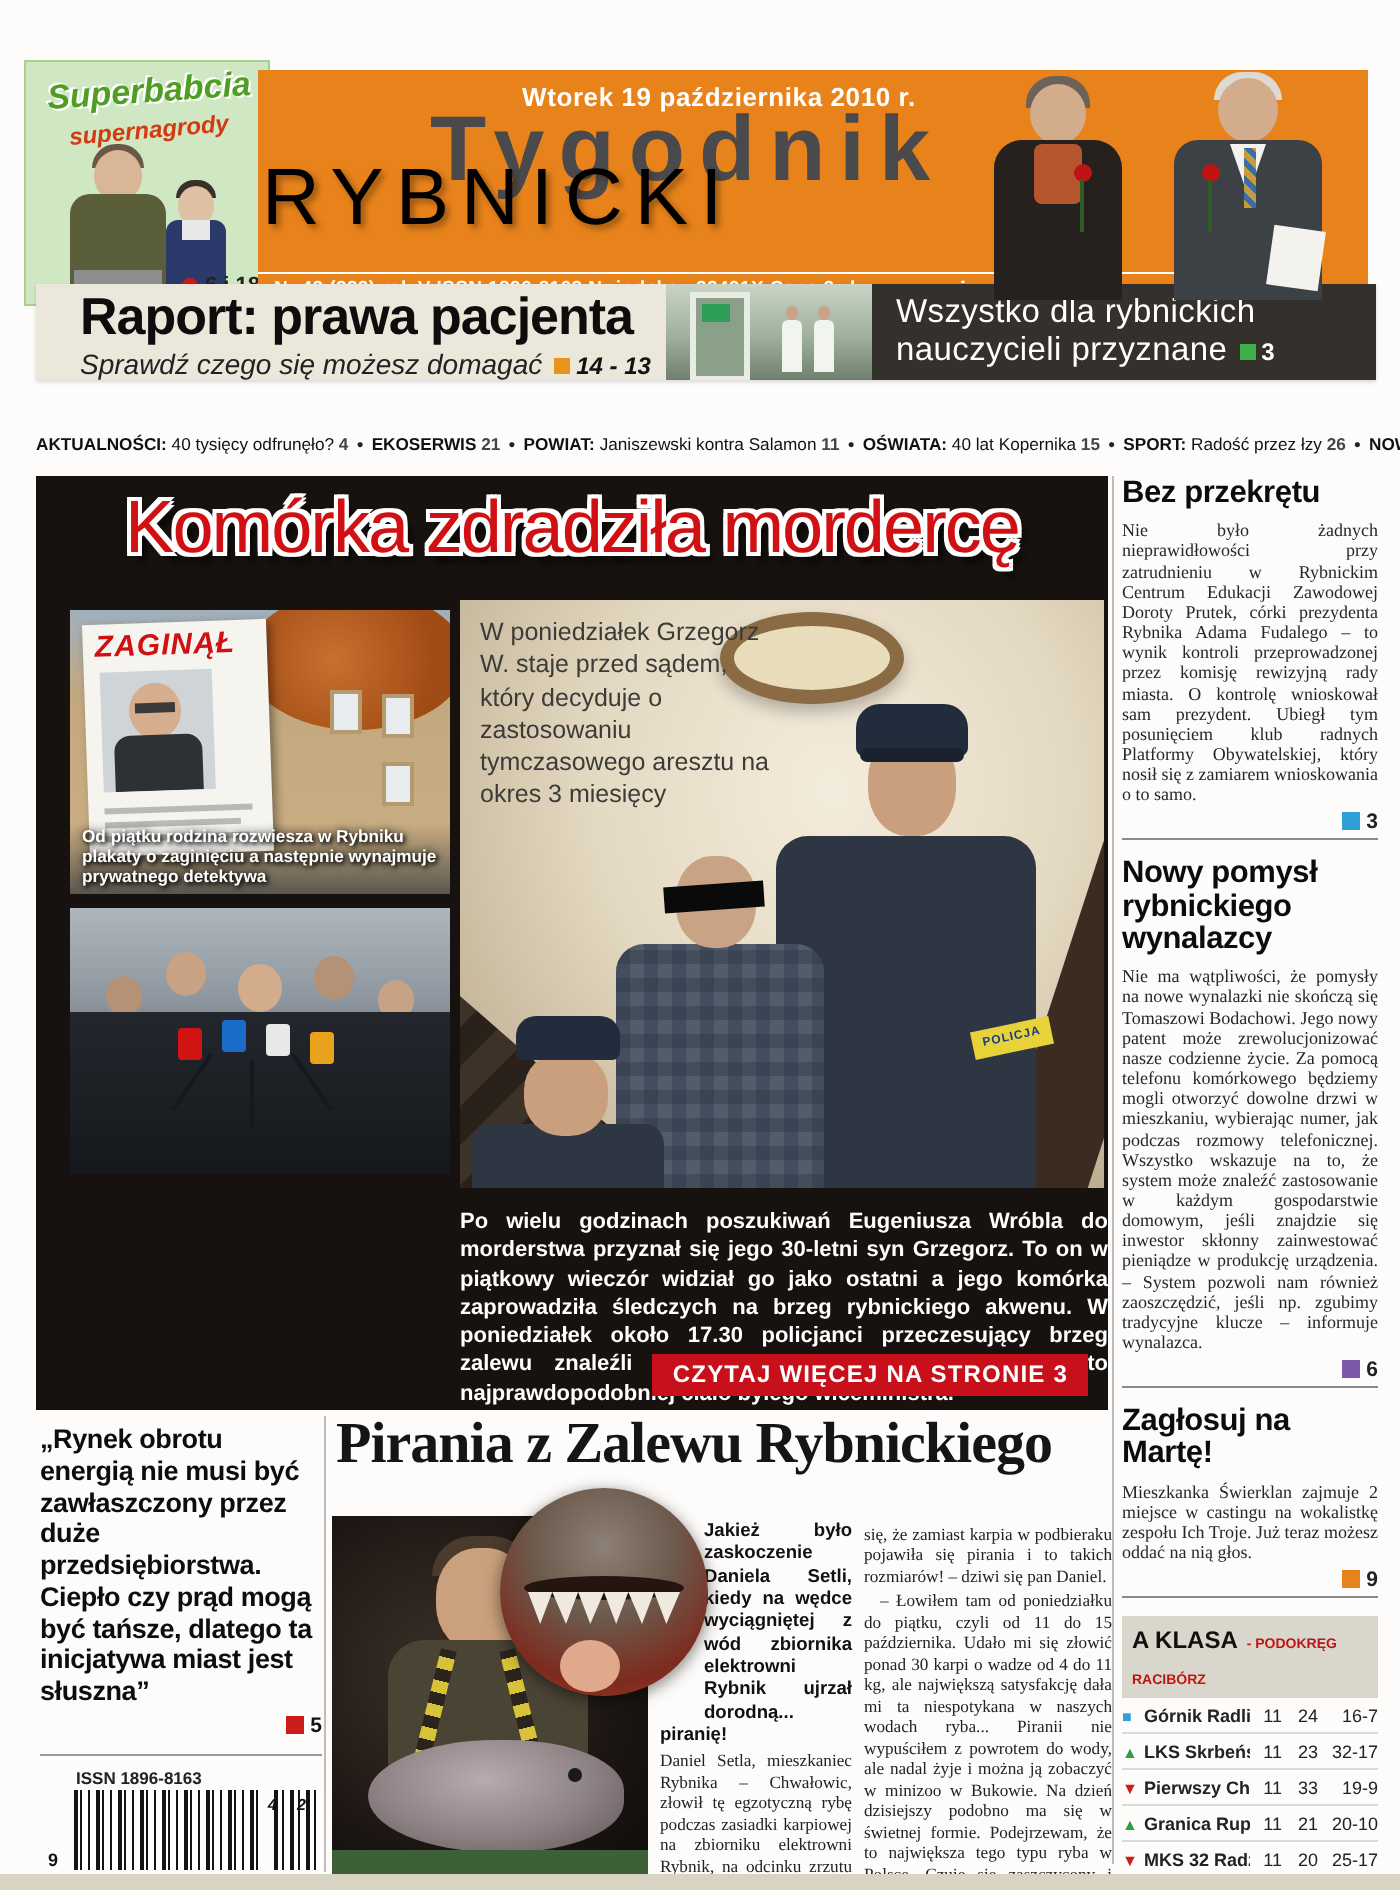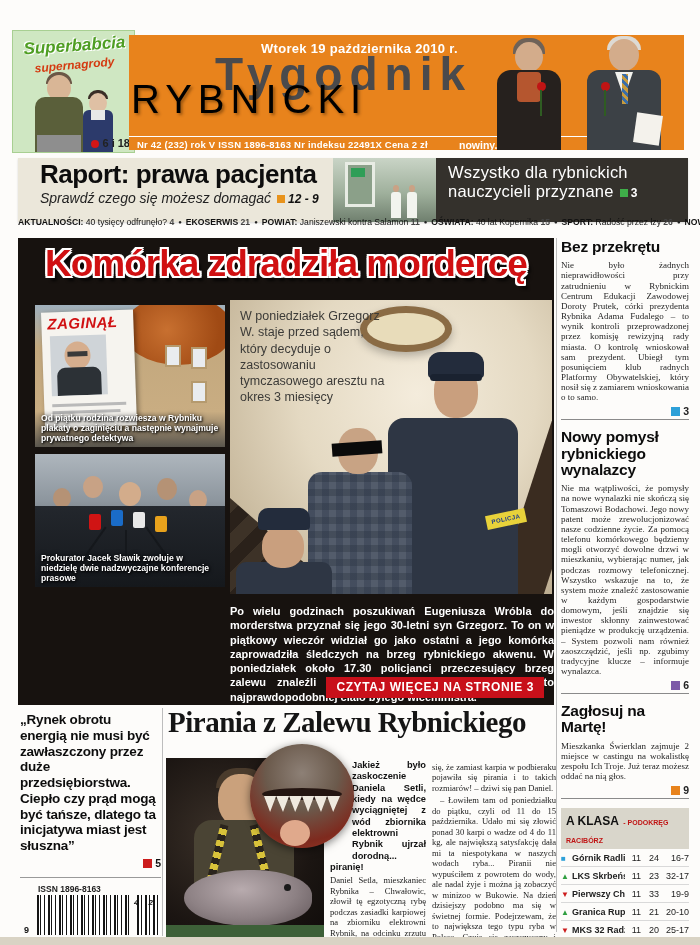--- a/index.html
+++ b/index.html
@@ -48,21 +48,21 @@
   .m-body{position:absolute;left:12px;top:34px;width:74px;height:80px;border-radius:12px 12px 0 0;background:#3c4146;}
   .m-shirt{position:absolute;left:40px;top:36px;width:18px;height:26px;background:#f2f2ee;clip-path:polygon(0 0,100% 0,50% 100%);}
   .m-tie{position:absolute;left:47px;top:38px;width:6px;height:30px;background:repeating-linear-gradient(45deg,#c79b3d 0 3px,#3a6ea8 3px 6px);}
   .m-paper{position:absolute;left:60px;top:78px;width:26px;height:30px;background:#f4f2ec;transform:rotate(8deg);}
   .rose{position:absolute;width:9px;height:9px;border-radius:50%;background:#c01414;z-index:4;}
   .rose:after{content:"";position:absolute;left:3px;top:8px;width:2px;height:26px;background:#2f5c22;}
   .w-rose{left:50px;top:44px;}
   .m-rose{left:26px;top:46px;}
 
   
-  .teaser{position:absolute;left:18px;top:158px;width:670px;height:64px;display:flex;box-shadow:0 1px 2px rgba(0,0,0,.15);}
+  .teaser{position:absolute;left:18px;top:142px;width:670px;height:48px;display:flex;box-shadow:0 1px 2px rgba(0,0,0,.15);}
   .tz-left{flex:1;background:#ebe7da;padding:3px 0 0 22px;position:relative;}
   .tz-title{font-size:26px;font-weight:800;color:#0d0d0d;letter-spacing:-.5px;line-height:1.02;}
   .tz-sub{font-size:14px;font-style:italic;color:#222;margin-top:2px;}
   .sq{display:inline-block;width:8px;height:8px;margin:0 3px 0 6px;vertical-align:0px;}
   .tz-pages{font-size:12px;font-weight:800;color:#111;}
   .tz-photo{width:103px;background:linear-gradient(180deg,#c9d4c6 0%,#9fb09c 55%,#6f7f6e 100%);position:relative;overflow:hidden;}
   .door{position:absolute;left:12px;top:4px;width:30px;height:45px;border:3px solid #e8ece4;background:#8ba089;}
   .gsign{position:absolute;left:18px;top:10px;width:14px;height:9px;background:#2f9e57;}
   .nurse{position:absolute;width:10px;height:26px;background:#f2f4ee;border-radius:3px 3px 0 0;bottom:4px;}
   .nurse:before{content:"";position:absolute;left:2px;top:-7px;width:6px;height:7px;border-radius:50%;background:#caa285;}
@@ -73,21 +73,21 @@
 
   
   .navbar{position:absolute;left:18px;top:217px;width:670px;font-size:8.6px;color:#111;white-space:nowrap;}
   .navbar b{font-weight:800;}
   .nav-text{font-weight:400;}
   .nav-page{font-weight:700;color:#444;}
   .nav-dot{font-size:6px;color:#222;vertical-align:1px;margin:0 4px;}
 
   
   .mainblock{position:absolute;left:18px;top:238px;width:536px;height:467px;background:#17120f;}
-  .headline{position:absolute;left:0;top:5px;width:100%;text-align:center;font-size:37px;font-weight:700;
+  .headline{position:absolute;left:0;top:5px;width:100%;text-align:center;font-size:37px;font-weight:400;
             letter-spacing:-1px;color:#d01012;
             text-shadow:-2px -2px 0 #fff,2px -2px 0 #fff,-2px 2px 0 #fff,2px 2px 0 #fff,0 -2px 0 #fff,0 2px 0 #fff,-2px 0 0 #fff,2px 0 0 #fff,4px 5px 3px rgba(0,0,0,.7);}
   .photo{position:absolute;overflow:hidden;}
   .cap{position:absolute;left:6px;bottom:4px;right:6px;font-size:8.6px;font-weight:700;color:#fff;line-height:1.18;
        text-shadow:1px 1px 2px #000,0 0 5px rgba(0,0,0,.9);}
   
   .ph1{left:17px;top:67px;width:190px;height:142px;background:linear-gradient(180deg,#9fb0bd 0%,#c3a87e 30%,#c9ad82 75%,#5a564e 100%);}
   .ph1-tree{position:absolute;right:-8px;top:-10px;width:110px;height:70px;border-radius:50%;
             background:radial-gradient(circle at 40% 50%,#c87030,#a04a14 70%);}
   .ph1-win{position:absolute;width:16px;height:22px;background:#e9ecef;border:2px solid #b59a6e;}
@@ -251,21 +251,21 @@
       <div class="m-shirt"></div>
         <div class="m-tie"></div>
         <div class="m-paper"></div>
       <div class="rose m-rose"></div>
     </div>
   </div>
 
   <div class="teaser">
     <div class="tz-left">
       <div class="tz-title">Raport: prawa pacjenta</div>
-      <div class="tz-sub"><span>Sprawdź czego się możesz domagać</span><span class="sq" id="sq-left" style="background: rgb(232, 147, 28);"></span><span class="tz-pages">12 - 9</span></div>
+      <div class="tz-sub"><span>Sprawdź czego się możesz domagać</span><span class="sq" id="sq-left" style="background: rgb(232, 147, 28);"></span><span class="tz-pages">14 - 13</span></div>
     </div>
     <div class="tz-photo">
       <div class="door"></div>
         <div class="gsign"></div>
         <div class="nurse n1"></div>
         <div class="nurse n2"></div>
     </div>
     <div class="tz-right">
       <div class="tz-rtitle"><span>Wszystko dla rybnickich nauczycieli przyznane</span><span class="sq" id="sq-right" style="background: rgb(63, 174, 73);"></span><span class="tz-rpage">3</span></div>
     </div>
@@ -302,21 +302,20 @@
       <div class="crowd-head" style="left:122px;top:24px;width:20px;height:22px;background:#b59275;"></div>
       <div class="crowd-head" style="left:154px;top:36px;width:18px;height:20px;background:#c8a285;"></div>
       <div style="position:absolute;left:0;top:52px;width:190px;height:81px;background:linear-gradient(180deg,#23272d,#15181c);"></div>
       <div class="micline" style="left:60px;top:70px;transform:rotate(35deg);"></div>
       <div class="micline" style="left:120px;top:70px;transform:rotate(-35deg);"></div>
       <div class="micline" style="left:90px;top:76px;"></div>
       <div class="mic" style="left:54px;top:60px;background:#d01414;"></div>
       <div class="mic" style="left:76px;top:56px;background:#1a6cc8;"></div>
       <div class="mic" style="left:98px;top:58px;background:#e8e8e8;"></div>
       <div class="mic" style="left:120px;top:62px;background:#e8a21c;"></div>
-      <div class="cap">Prokurator Jacek Sławik zwołuje w niedzielę dwie nadzwyczajne konferencje prasowe</div>
     </div>
 
 
     <div class="photo phmain">
       <div class="lamp"></div>
       <div class="banister"></div>
       <div class="stairs"></div>
       <div class="cop-r-body"></div>
       <div class="cop-r-head"></div>
       <div class="cop-r-cap"></div>

